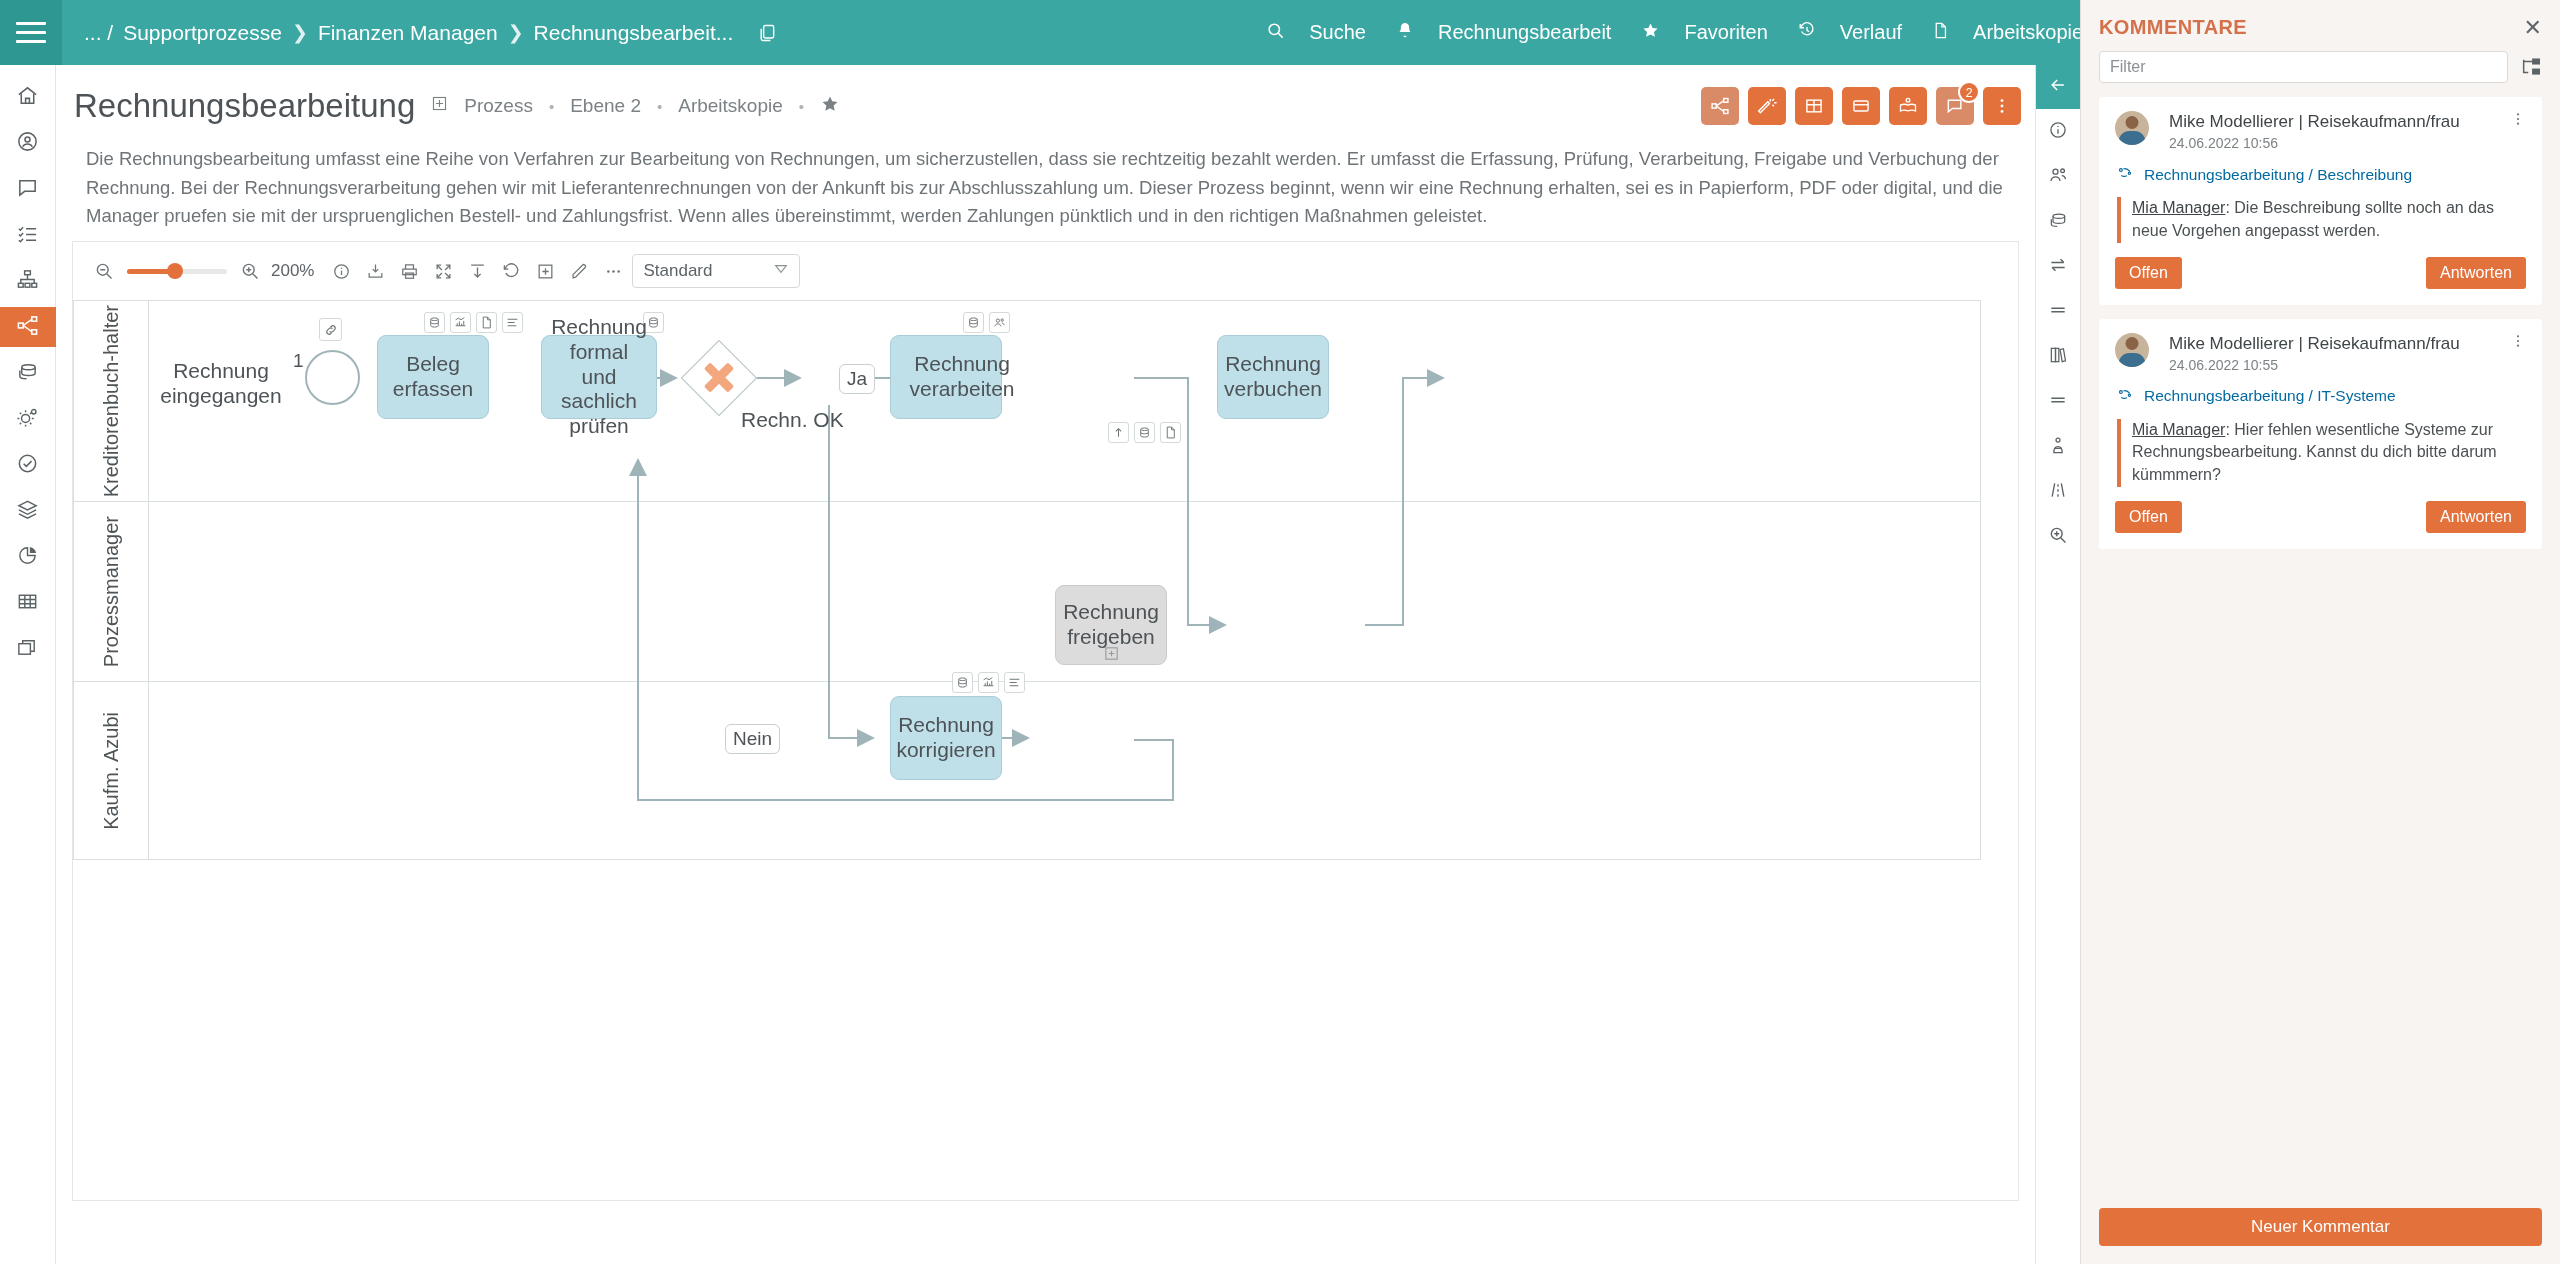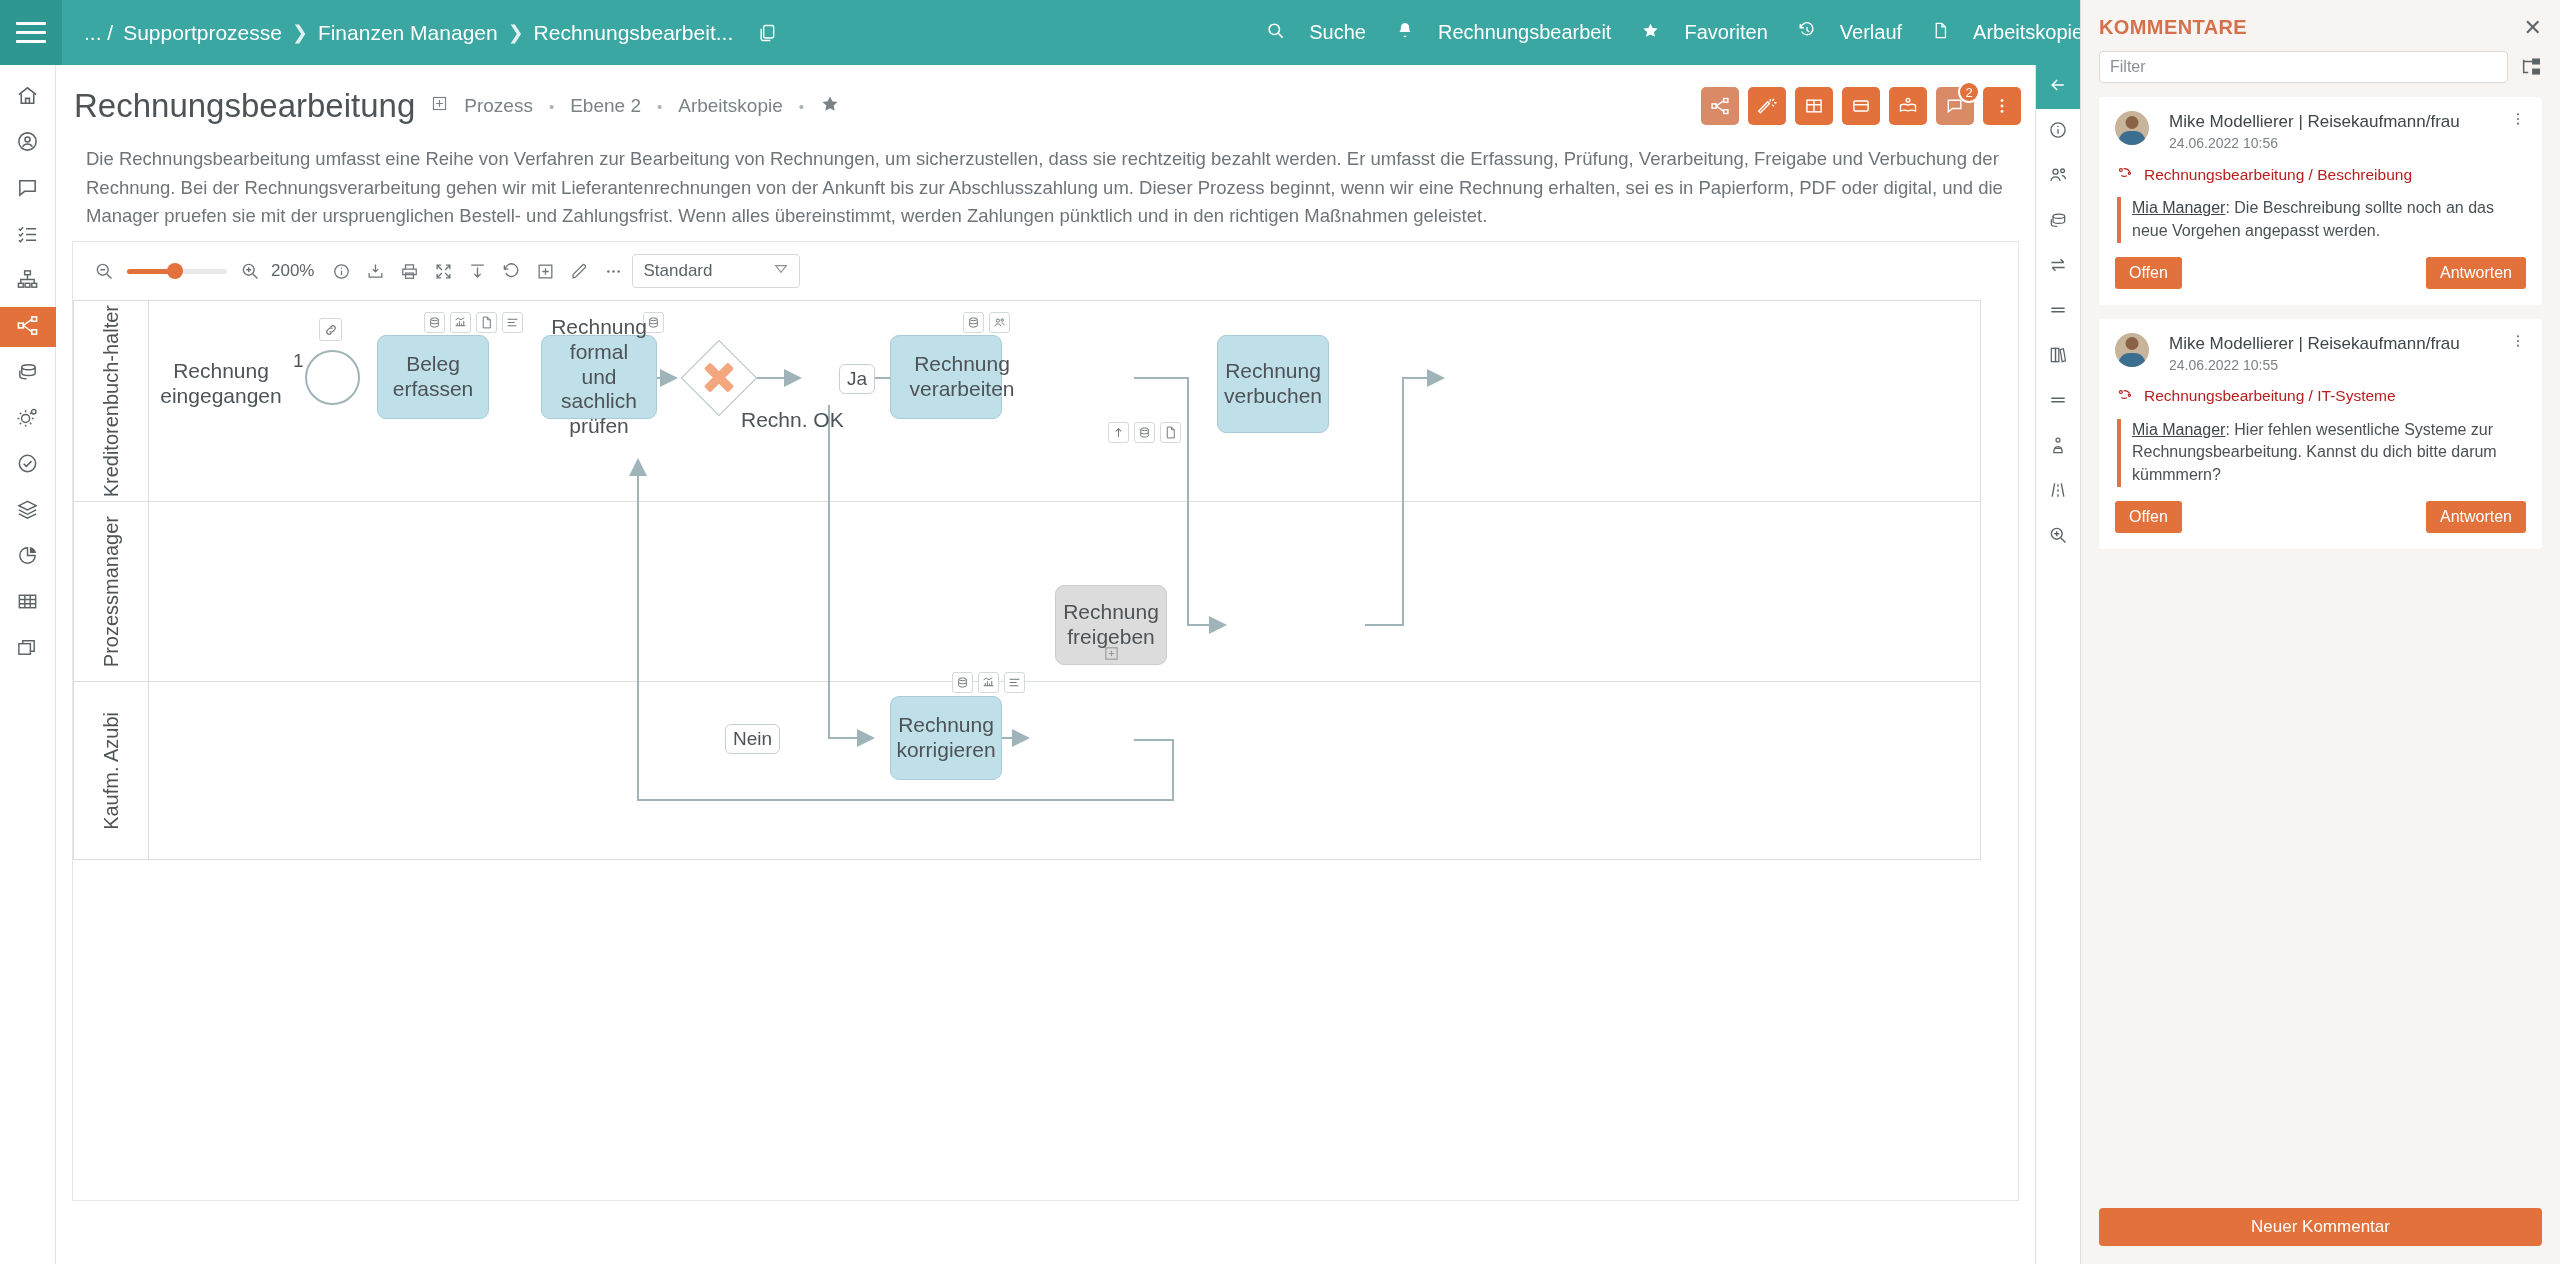--- a/index.html
+++ b/index.html
@@ -198,21 +198,21 @@
     content: ""; position: absolute; left: 50%; top: 14%; transform: translateX(-50%);
     width: 13px; height: 13px; border-radius: 50%; background: #8a6246;
   }
   .cavatar::after {
     content: ""; position: absolute; left: 50%; bottom: -3px; transform: translateX(-50%);
     width: 27px; height: 17px; border-radius: 11px 11px 0 0; background: #3c6e8f;
   }
   .cauthor { font-size: 17px; color: #3f4548; line-height: 1.3; }
   .cdate { font-size: 14px; color: #7c8286; margin-top: 2px; }
   .ckebab { margin-left: auto; color: #6f7578; font-size: 17px; letter-spacing: 0; cursor: pointer; line-height: 1; }
-  .cctx { display: flex; align-items: center; gap: 10px; margin: 13px 0 0 2px; font-size: 15.5px; color: #b91c1c; }
+  .cctx { display: flex; align-items: center; gap: 10px; margin: 13px 0 0 2px; font-size: 15.5px; color: #0369a1; }
   .cbody {
     margin: 12px 0 0 2px; border-left: 4px solid #de7445; padding-left: 11px;
     font-size: 16px; color: #4a5053; line-height: 1.42;
   }
   .cbody a { color: #3f4548; text-decoration: underline; cursor: pointer; }
   .cactions { display: flex; align-items: center; margin-top: 14px; }
   .cbtn {
     background: #e3713c; color: #fff; border: none; border-radius: 3px;
     font-size: 16px; padding: 7px 14px; cursor: pointer; font-family: inherit;
   }
@@ -693,21 +693,21 @@
               <path d="M3.5 19c.6-3 2.9-4.5 5.5-4.5s4.9 1.5 5.5 4.5"></path>
               <circle cx="17" cy="7.5" r="2.2"></circle>
               <path d="M16 13c2.3 0 4 1.4 4.5 4"></path>
             </svg>
           </div>
       </div>
       <div class="node" style="left:817px;top:35px;width:112px;height:84px;padding-left:40px;">
         <span>Rechnung verarbeiten</span>
       </div>
 
-      <div class="node" style="left:1144px;top:35px;width:112px;height:98px;">
+      <div class="node" style="left:1144px;top:35px;width:112px;height:84px;">
         <span>Rechnung verbuchen</span>
       </div>
 
       <div class="badges" style="left:1035px;top:122px;">
         <div class="bchip">
             <svg width="13" height="13" viewBox="0 0 24 24" fill="none" stroke="currentColor" stroke-width="1.9">
               <path d="M12 20V5M7 10l5-5 5 5"></path>
             </svg>
           </div>
         <div class="bchip">

